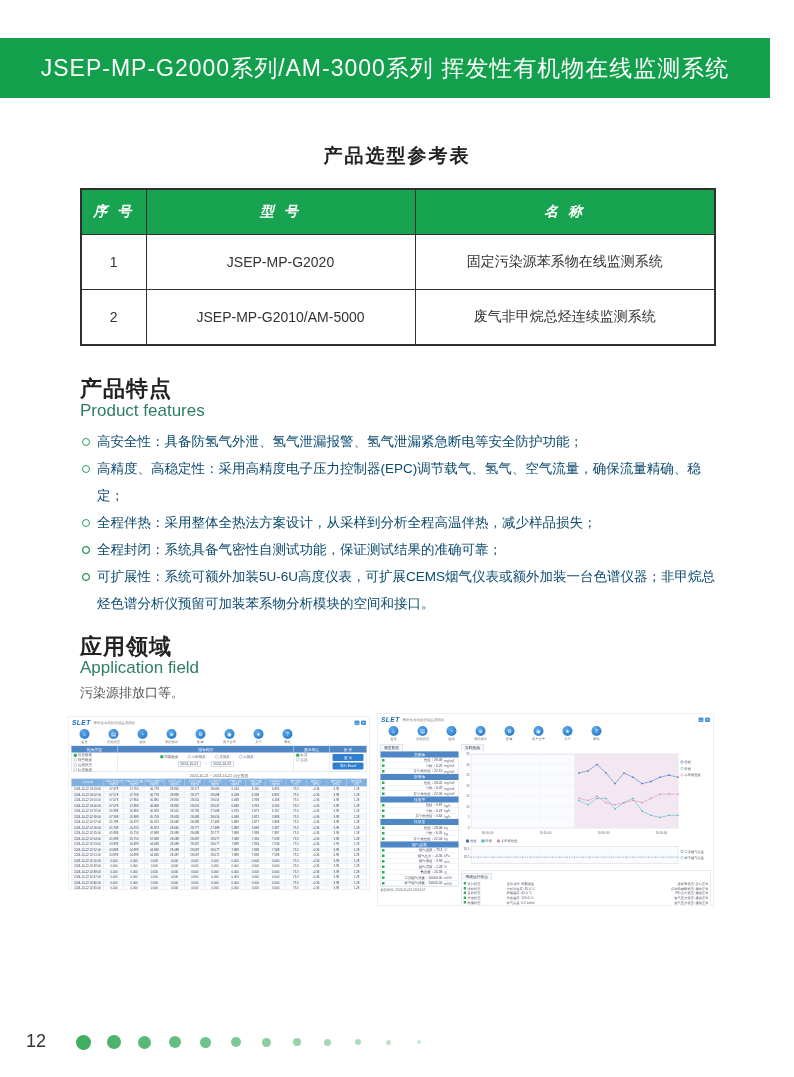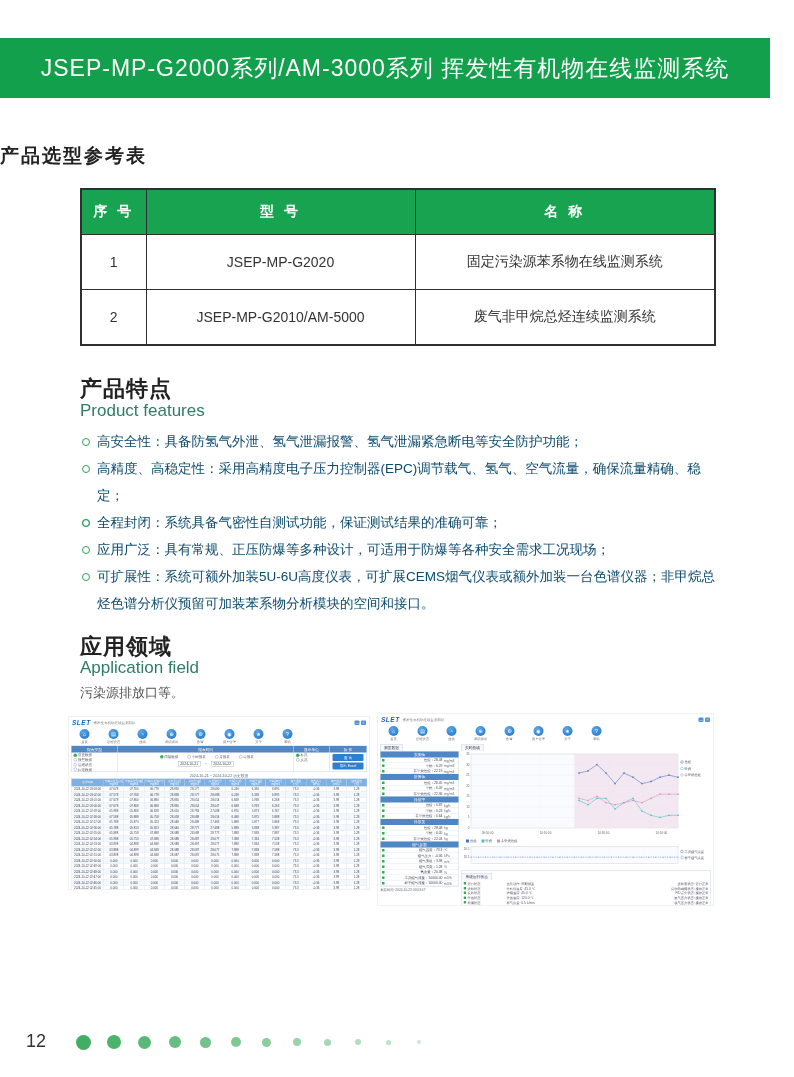--- a/index.html
+++ b/index.html
@@ -3,26 +3,26 @@
 <meta charset="utf-8">
 <style>
   html,body{margin:0;padding:0;background:#fff;}
   .page{position:relative;width:794px;height:1077px;background:#fff;overflow:hidden;
         font-family:"Liberation Sans","DejaVu Sans",sans-serif;color:#333;}
   
   .banner{position:absolute;left:0;top:38px;width:770px;height:60px;background:#12A04C;
           display:flex;align-items:center;justify-content:center;}
   .banner h1{margin:0;color:#fff;font-size:23px;font-weight:normal;letter-spacing:1px;}
   
-  .sel-title{position:absolute;top:143px;left:0;width:794px;text-align:left;
+  .sel-title{position:absolute;top:143px;left:0;width:794px;text-align:center;
              font-size:19px;font-weight:bold;color:#222;letter-spacing:2px;}
   table.sel{position:absolute;left:80px;top:188px;width:634px;border-collapse:collapse;
             table-layout:fixed;border:2px solid #2f2f2f;}
   table.sel th{background:#17A350;color:#fff;font-size:14px;font-weight:bold;height:42px;
-               border:1px solid #2f2f2f;letter-spacing:3px;}
+               border:1px solid #2f2f2f;letter-spacing:3px;font-style:italic;}
   table.sel td{height:52px;text-align:center;font-size:14px;color:#333;border:1px solid #2f2f2f;background:#fff;}
   
   .sec-zh{position:absolute;left:80px;font-size:22px;font-weight:bold;color:#222;letter-spacing:1px;}
   .sec-en{position:absolute;left:80px;font-size:17px;color:#2E7D64;}
   ul.features{position:absolute;left:80px;top:428px;width:640px;margin:0;padding:0;list-style:none;}
   ul.features li{position:relative;padding-left:17px;font-size:13.5px;color:#0c4a6e;line-height:27px;}
   ul.features li .ring{position:absolute;left:2px;top:10px;width:6px;height:6px;
                        border:1.6px solid #2F9E5C;border-radius:50%;}
   .app-text{position:absolute;left:80px;top:684px;font-size:13px;color:#515151;}
   
@@ -128,23 +128,24 @@
           <td>废气非甲烷总烃连续监测系统</td>
         </tr>
       </tbody>
   </table>
 
   <div class="sec-zh" style="top:374px">产品特点</div>
   <div class="sec-en" style="top:401px">Product features</div>
   <ul class="features">
       <li><span class="ring"></span><span>高安全性：具备防氢气外泄、氢气泄漏报警、氢气泄漏紧急断电等安全防护功能；</span></li>
       <li><span class="ring"></span><span>高精度、高稳定性：采用高精度电子压力控制器(EPC)调节载气、氢气、空气流量，确保流量精确、稳定；</span></li>
+      <li><span class="ring"></span><span>全程伴热：采用整体全热法方案设计，从采样到分析全程高温伴热，减少样品损失；</span></li>
       <li><span class="ring"></span></li>
       <li><span class="ring"></span><span>全程封闭：系统具备气密性自测试功能，保证测试结果的准确可靠；</span></li>
-      <li><span class="ring"></span><span>应用广泛：具有常规、正压防爆等多种设计，可适用于防爆等各种安全需求工况现场；</span></li>
+      <li><span class="ring"></span></li>
       <li><span class="ring"></span><span>可扩展性：系统可额外加装5U-6U高度仪表，可扩展CEMS烟气仪表或额外加装一台色谱仪器；非甲烷总烃色谱分析仪预留可加装苯系物分析模块的空间和接口。</span></li>
     </ul>
 
   <div class="sec-zh" style="top:632px">应用领域</div>
   <div class="sec-en" style="top:658px">Application field</div>
   <div class="app-text">污染源排放口等。</div>
 
   <div class="shot" id="shotL">
     <div class="shot-inner">
       <div class="tbar">

